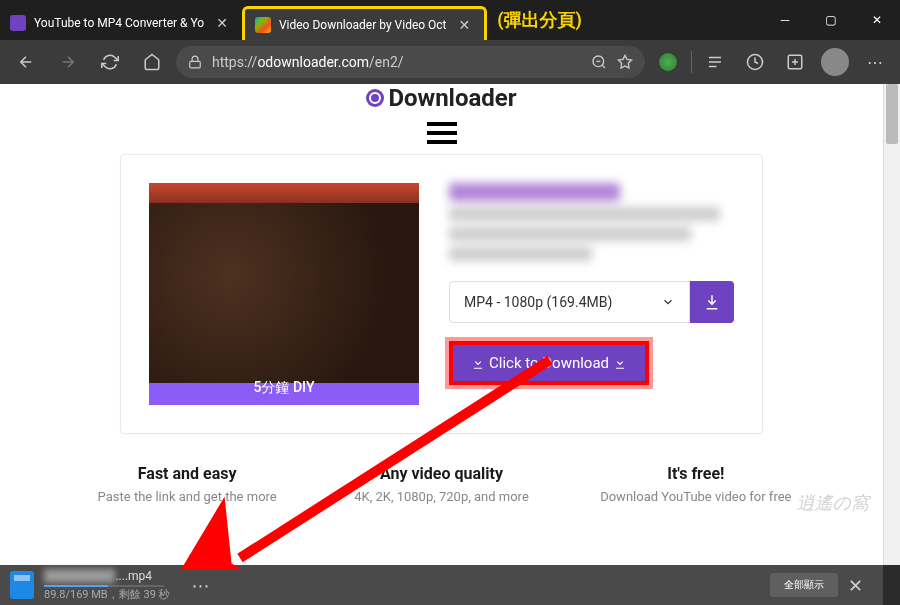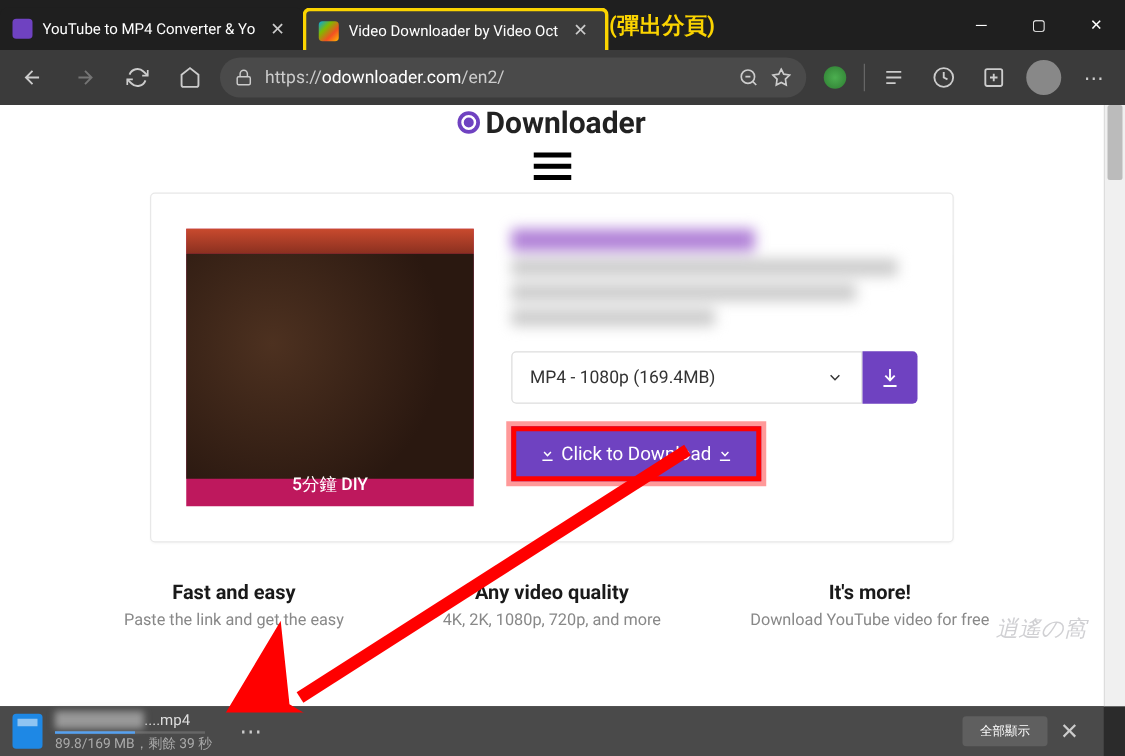--- a/index.html
+++ b/index.html
@@ -7,21 +7,21 @@
 
 
 .titlebar { height: 40px; background: #1f1f1f; display: flex; align-items: center; }
 .tab { height: 34px; display: flex; align-items: center; padding: 0 10px; margin-top: 6px; border-radius: 6px 6px 0 0; font-size: 12px; color: #fff; gap: 8px; max-width: 250px; }
 .tab.inactive { background: #1f1f1f; }
 .tab.active { background: #3b3b3b; border: 3px solid #fbd400; border-bottom: none; }
 .tab-favicon { width: 16px; height: 16px; background: #6f42c1; border-radius: 3px; flex-shrink: 0; display:flex; align-items:center; justify-content:center; }
 .tab-favicon.store { background: linear-gradient(135deg,#00a4ef,#7fba00,#f25022,#ffb900); }
 .tab-text { white-space: nowrap; overflow: hidden; text-overflow: ellipsis; flex: 1; }
 .tab-close { color: #ccc; font-size: 14px; cursor: pointer; padding: 0 4px; }
-.popup-label { color: #fbd400; font-size: 18px; font-weight: bold; }
+.popup-label { color: #fbd400; font-size: 18px; font-weight: bold; margin-left: 10px; }
 .winbtns { margin-left: auto; display: flex; }
 .winbtn { width: 46px; height: 40px; display: flex; align-items: center; justify-content: center; color: #fff; font-size: 12px; }
 
 
 .toolbar { height: 44px; background: #3b3b3b; display: flex; align-items: center; padding: 0 8px; gap: 6px; }
 .navbtn { width: 36px; height: 36px; display: flex; align-items: center; justify-content: center; color: #ccc; border-radius: 4px; }
 .addr { flex: 1; height: 32px; background: #4a4a4a; border-radius: 16px; display: flex; align-items: center; padding: 0 12px; gap: 10px; color: #fff; font-size: 14px; }
 .addr-url { color: #ccc; }
 .addr-url .host { color: #fff; }
 .toolicon { width: 34px; height: 34px; display: flex; align-items: center; justify-content: center; color: #ccc; border-radius: 4px; }
@@ -33,21 +33,21 @@
 .scroller { position:absolute; right:0; top:0; width:16px; height:100%; background:#f0f0f0;}
 .scroller-thumb{ position:absolute; top:0; left:2px; width:12px; height:60px; background:#bbb; border-radius:2px;}
 .header { height: 60px; display: flex; align-items: center; padding: 0 30px; justify-content: space-between; flex-direction: column; }
 .logo { font-size: 24px; font-weight: 700; color: #222; display:flex; align-items:center; gap:4px;}
 .logo-dot{ width:18px; height:18px; background:#6f42c1; border-radius:50%; display:flex; align-items:center; justify-content:center;}
 .logo-dot::after{content:""; width:8px; height:8px; border:2px solid #fff; border-radius:50%;}
 .hamburger { display:flex; flex-direction:column; gap:5px; cursor:pointer;}
 .hamburger span{ width:30px; height:4px; background:#000;}
 
 .card { margin: 10px 120px 0; border:1px solid #e8e8e8; border-radius:4px; padding:28px; display:flex; gap:30px; background:#fff; box-shadow:0 1px 2px rgba(0,0,0,0.03);}
-.thumb { width:230px; height:222px; background:#be185d; position:relative; flex-shrink:0; }
+.thumb { width:270px; height:222px; background:#8b5cf6; position:relative; flex-shrink:0; }
 .thumb-top{ height:20px; background:linear-gradient(#c94a2e,#8a3020);}
 .thumb-body{ height:180px; background:radial-gradient(circle at 30% 40%, #4d3120, #2a1810 70%);}
 .thumb-caption{ position:absolute; bottom:8px; width:100%; text-align:center; color:#fff; font-size:14px; font-weight:500;}
 .info { flex:1; }
 .blurred{ filter:blur(5px); margin-bottom:6px;}
 .blurline{ height:14px; background:#ccc; margin-bottom:6px; border-radius:2px;}
 .select-row{ display:flex; margin:20px 0 18px; }
 .select{ flex:1; border:1px solid #ddd; height:42px; display:flex; align-items:center; justify-content:space-between; padding:0 14px; font-size:14px; color:#333; border-radius:4px 0 0 4px;}
 .dlbtn{ width:44px; height:42px; background:#6f42c1; display:flex; align-items:center; justify-content:center; border-radius:0 4px 4px 0;}
 .click-dl{ background:#6f42c1; color:#fff; height:44px; display:inline-flex; align-items:center; padding:0 18px; font-size:15px; gap:4px; border:4px solid #ff0000; box-shadow:0 0 0 4px rgba(255,0,0,0.4);}
@@ -208,28 +208,28 @@
         <svg width="14" height="14" viewBox="0 0 24 24" fill="#fff">
               <path d="M12 3v10l-4-4-1.4 1.4L12 16l5.4-5.6L16 9l-4 4V3zM5 20h14v2H5z"></path>
             </svg>
       </div>
     </div>
   </div>
 
   <div class="features">
     <div class="feat">
       <h3>Fast and easy</h3>
-      <p>Paste the link and get the easy</p>
+      <p>Paste the link and get the more</p>
     </div>
     <div class="feat">
       <h3>Any video quality</h3>
       <p>4K, 2K, 1080p, 720p, and more</p>
     </div>
     <div class="feat">
-      <h3>It's more!</h3>
+      <h3>It's free!</h3>
       <p>Download YouTube video for free</p>
     </div>
   </div>
   <div class="watermark">逍遙の窩</div>
   </div>
   <div class="scroller">
       <div class="scroller-thumb"></div>
     </div>
 </div>
 

